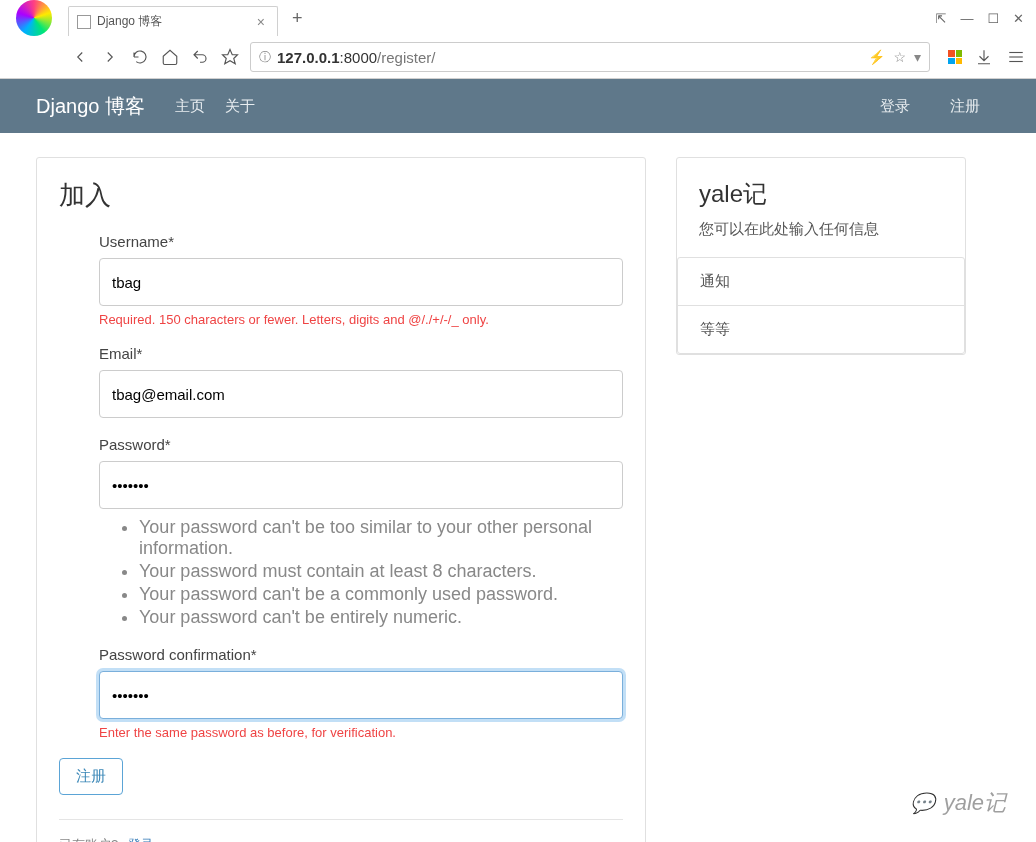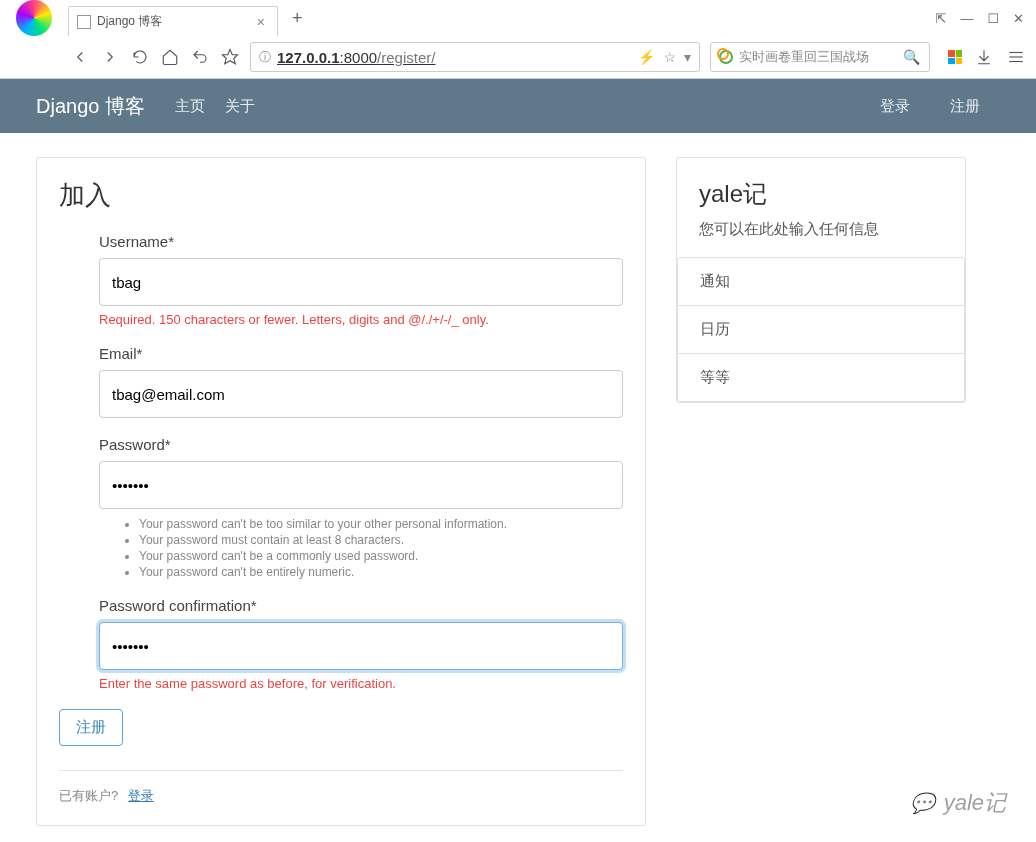--- a/index.html
+++ b/index.html
@@ -15,21 +15,21 @@
 .tab-title { font-size: 12px; color: #555; flex: 1; }
 .tab-close { color: #888; font-size: 14px; padding: 0 4px; }
 .new-tab { color: #666; font-size: 18px; padding: 0 14px; }
 .window-controls { margin-left: auto; display: flex; gap: 14px; padding-right: 12px; color: #666; font-size: 13px; }
 
 .toolbar-row { display: flex; align-items: center; height: 42px; padding: 0 10px 0 70px; gap: 10px; }
 .nav-icon { width: 20px; height: 20px; display: flex; align-items: center; justify-content: center; color: #555; }
 .nav-icon svg { width: 18px; height: 18px; stroke: #555; fill: none; stroke-width: 1.5; }
 .addrbar { flex: 1; display: flex; align-items: center; border: 1px solid #ccc; border-radius: 3px; height: 30px; padding: 0 8px; background: #fff; }
 .addrbar .lock { color: #888; margin-right: 6px; font-size: 12px; }
-.addrbar .url { font-size: 15px; color: #333; text-decoration: underline; }
+.addrbar .url { font-size: 15px; color: #333; }
 .addrbar .url .host { font-weight: bold; }
 .addrbar .url .path { color: #777; }
 .addrbar-right { margin-left: auto; display: flex; gap: 8px; align-items: center; color: #888; }
 .searchbox { width: 220px; display: flex; align-items: center; border: 1px solid #ccc; border-radius: 3px; height: 30px; padding: 0 8px; }
 .searchbox-icon { width: 14px; height: 14px; border-radius: 50%; border: 2px solid #4caf50; margin-right: 6px; position: relative; }
 .searchbox-icon::after { content: ''; position: absolute; border: 2px solid #ff9800; border-radius: 50%; width: 8px; height: 8px; left: -4px; top: -4px; }
 .searchbox-text { color: #888; font-size: 13px; flex: 1; }
 .search-mag { color: #888; }
 .right-icons { display: flex; gap: 12px; align-items: center; padding-left: 8px; }
 .ms-grid { width: 14px; height: 14px; display: grid; grid-template-columns: 1fr 1fr; grid-template-rows: 1fr 1fr; gap: 1px; }
@@ -45,21 +45,21 @@
 .page-content { display: flex; gap: 30px; padding: 24px 36px; background: #fff; }
 .card { border: 1px solid #e0e0e0; border-radius: 3px; padding: 20px 22px; background: #fff; }
 .main-card { flex: 1; max-width: 610px; }
 .side-card { width: 290px; align-self: flex-start; }
 .card h2 { font-size: 26px; font-weight: 400; margin-bottom: 20px; color: #333; }
 .form-group { margin-bottom: 18px; padding-left: 40px; }
 .form-label { display: block; color: #444; font-size: 15px; margin-bottom: 8px; }
 .form-control { width: 100%; height: 48px; border: 1px solid #ccc; border-radius: 4px; padding: 0 12px; font-size: 15px; background: #fff; }
 .focused { border-color: #7aafdb; box-shadow: 0 0 0 3px rgba(102,175,233,.4); }
 .help-text { font-size: 13px; color: #ef4444; margin-top: 6px; }
-.help-list { list-style: disc; padding-left: 40px; color: #888; font-size: 12px; margin-top: 8px; }
+.help-list { list-style: disc; padding-left: 40px; color: #888; font-size: 18px; margin-top: 8px; }
 .help-list li { margin-bottom: 2px; }
 .btn-outline { border: 1px solid #5ba4d6; color: #3a87b7; background: #fff; padding: 8px 16px; border-radius: 4px; font-size: 15px; }
 .divider { border: none; border-top: 1px solid #e5e5e5; margin: 24px 0 16px; }
 .login-row { font-size: 13px; color: #888; }
 .login-row a { color: #337ab7; margin-left: 6px; }
 
 .side-card h3 { font-size: 24px; font-weight: 400; margin-bottom: 10px; }
 .side-sub { color: #555; font-size: 15px; margin-bottom: 18px; }
 .list-group { border: 1px solid #e0e0e0; border-radius: 3px; margin: 0 -22px -20px; }
 .list-group-item { padding: 14px 22px; border-bottom: 1px solid #e0e0e0; font-size: 15px; color: #555; }
@@ -123,25 +123,20 @@
     <div class="addrbar">
       <span class="lock">ⓘ</span>
       <span class="url">
         <span class="host">127.0.0.1</span><span>:8000</span><span class="path">/register/</span>
       </span>
       <span class="addrbar-right">
         <span>⚡</span>
         <span>☆</span>
         <span>▾</span>
       </span>
-    </div>
-    <div class="searchbox">
-      <span class="searchbox-icon"></span>
-      <span class="searchbox-text">实时画卷重回三国战场</span>
-      <span class="search-mag">🔍</span>
     </div>
     <div class="right-icons">
       <div class="ms-grid">
           <div></div>
           <div></div>
           <div></div>
           <div></div>
         </div>
       <span class="nav-icon">
           <svg viewBox="0 0 24 24">
@@ -207,21 +202,20 @@
       <span>已有账户?</span>
       <a href="#">登录</a>
     </div>
   </div>
 
   <div class="card side-card">
     <h3>yale记</h3>
     <div class="side-sub">您可以在此处输入任何信息</div>
     <div class="list-group">
       <div class="list-group-item">通知</div>
-      <div class="list-group-item">日历</div>
       <div class="list-group-item">等等</div>
     </div>
   </div>
 </div>
 
 <div class="watermark">
   <span class="watermark-icon">💬</span>
   <span>yale记</span>
 </div>
 

